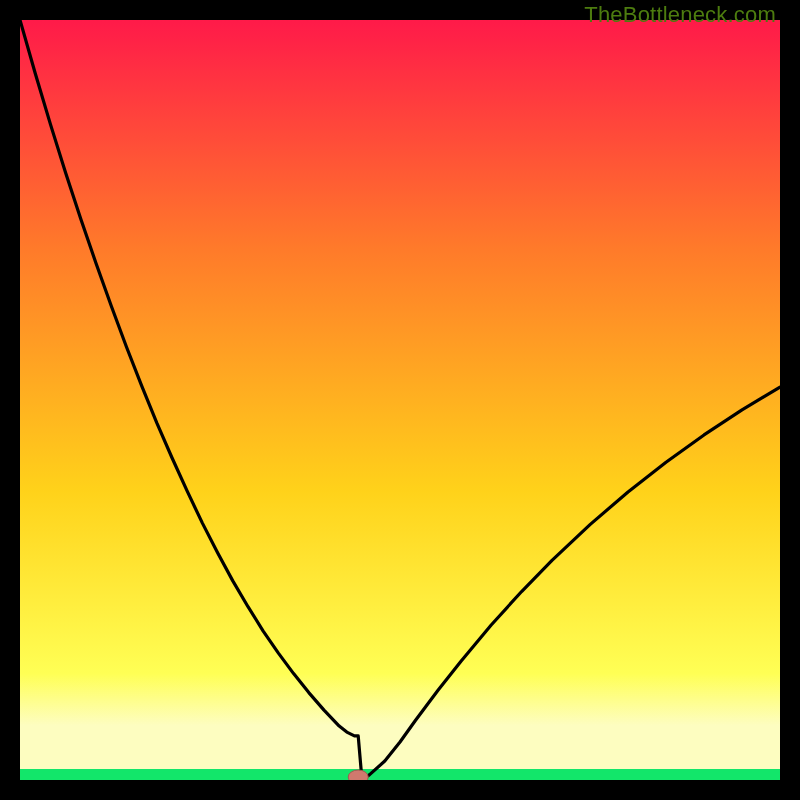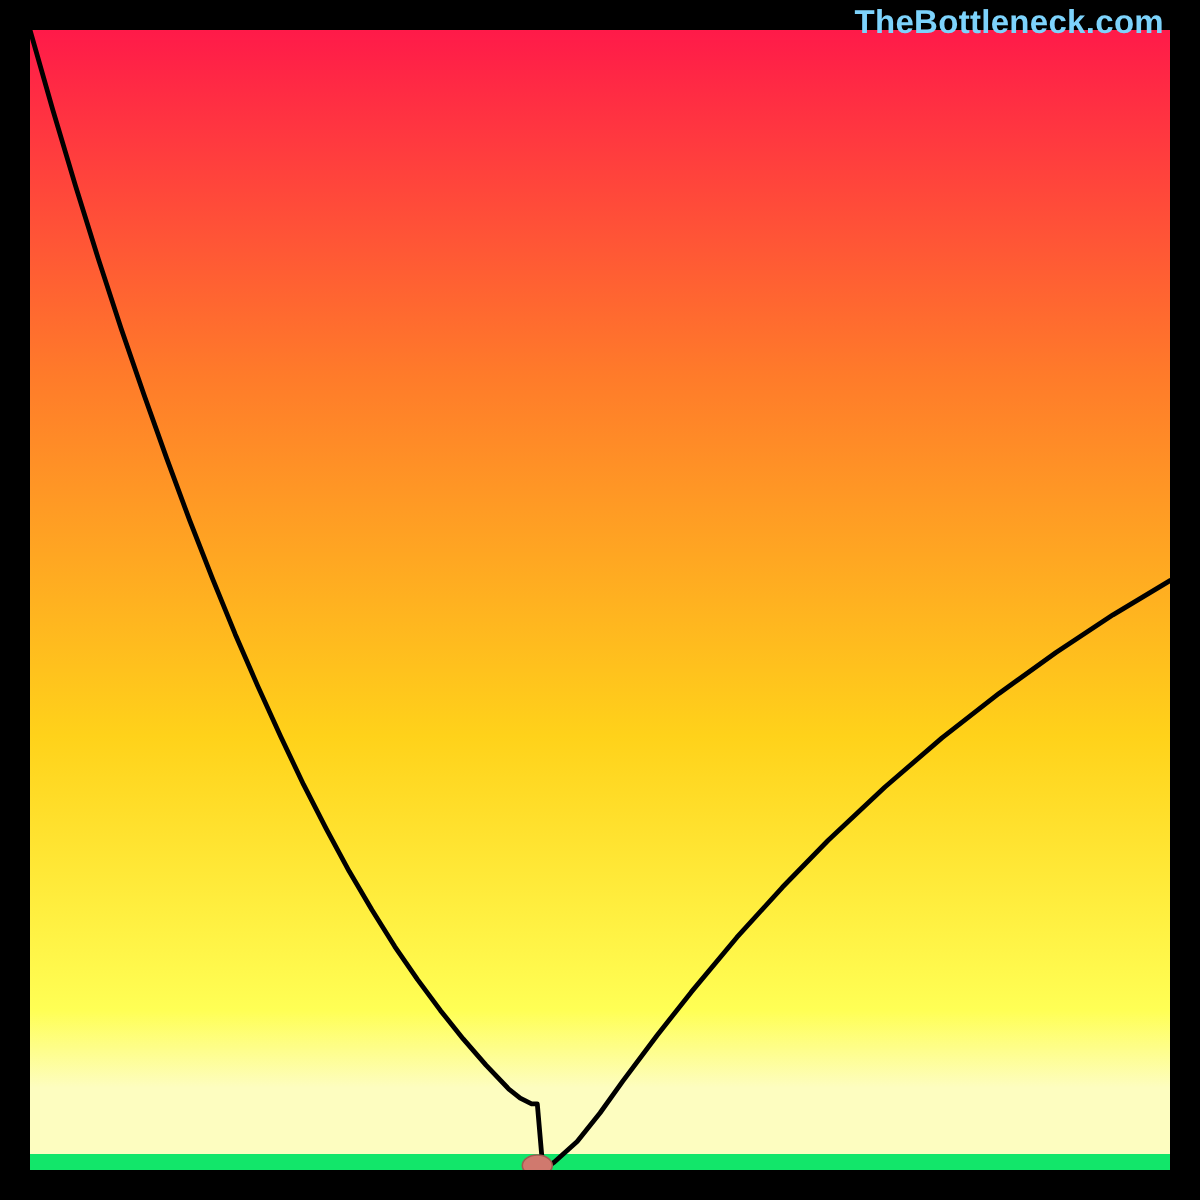--- a/index.html
+++ b/index.html
@@ -23,23 +23,23 @@
     position: absolute;
     left: 0;
     top: 0;
     width: 760px;
     height: 760px;
   }
   .watermark {
     position: absolute;
     top: 2px;
     right: 24px;
-    color: #7dd3fc;
+    color: #4d7c0f;
     font-size: 22px;
-    font-weight: 700;
+    font-weight: 400;
     letter-spacing: 0.2px;
   }
   svg { display: block; }
 </style>
 </head>
 <body>
 
 <div class="frame">
   <svg class="plot-area" viewBox="0 0 760 760" width="760" height="760" preserveAspectRatio="none">
     <defs>

